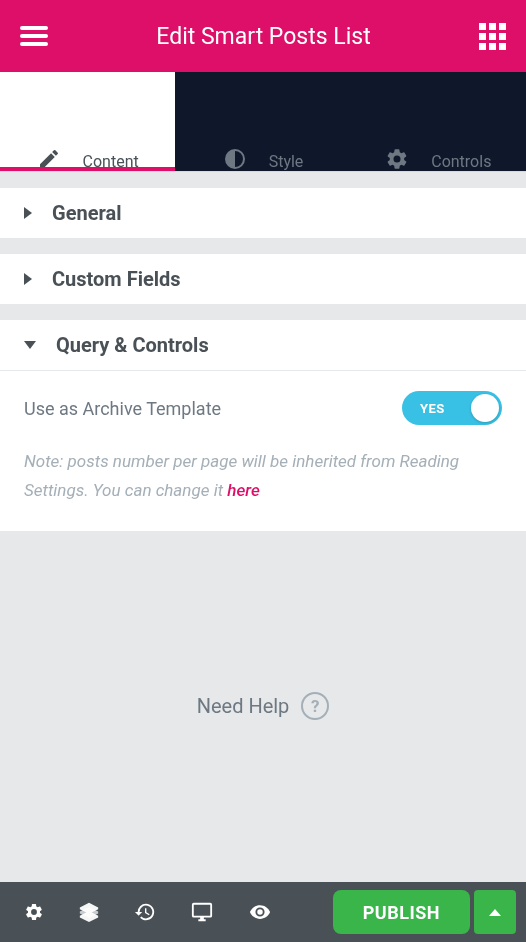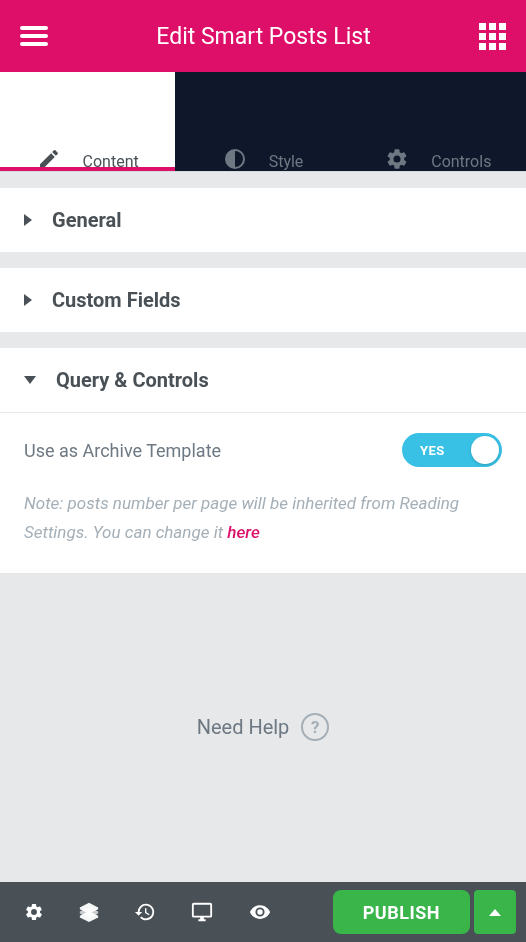--- a/index.html
+++ b/index.html
@@ -12,21 +12,21 @@
 .grid-icon span{background:#fff}
 .tabs{display:flex;background:#fff;height:100px;border-bottom:1px solid #d5dadf}
 .tab{flex:1;display:flex;align-items:flex-end;justify-content:center;gap:22px;cursor:pointer;color:#6d7882;position:relative}
 .tab.active{background:#fff;color:#495157}
 .tab.active::after{content:"";position:absolute;bottom:0;left:0;right:0;height:4px;background:#de0f68}
 .tab:not(.active){background:#0f172a}
 .tab .icon{font-size:24px}
 .tab-label{font-size:16px}
 .content{flex:1;overflow-y:auto;display:flex;flex-direction:column}
 .section{background:#fff;margin-top:16px}
-.section-header{display:flex;align-items:center;padding:20px 24px;cursor:pointer;gap:20px}
+.section-header{display:flex;align-items:center;padding:13px 24px;cursor:pointer;gap:20px}
 .caret{width:0;height:0;border-left:6px solid transparent;border-right:6px solid transparent}
 .caret.right{border-top:6px solid transparent;border-bottom:6px solid transparent;border-left:8px solid #495157;border-right:none;width:0;height:0}
 .caret.down{border-top:8px solid #495157;width:0;height:0;border-left:6px solid transparent;border-right:6px solid transparent}
 .section-title{font-size:20px;font-weight:700;color:#495157}
 .section-body{padding:20px 24px 26px;border-top:1px solid #e6e8ea}
 .control-row{display:flex;align-items:center;justify-content:space-between;margin-bottom:22px}
 .control-label{font-size:18px;color:#6d7882}
 .toggle{position:relative;width:100px;height:34px;background:#39c1e5;border-radius:17px;cursor:pointer;display:flex;align-items:center}
 .toggle-knob{position:absolute;right:3px;width:28px;height:28px;background:#fff;border-radius:50%;box-shadow:0 1px 3px rgba(0,0,0,0.2)}
 .toggle-text{color:#fff;font-size:13px;font-weight:700;padding-left:18px;letter-spacing:0.5px}

